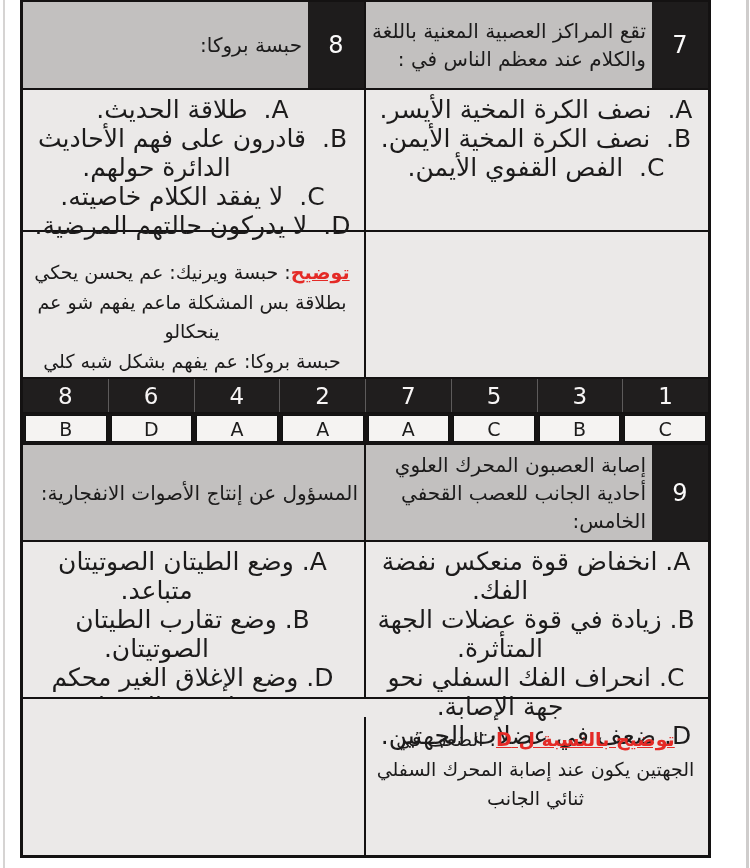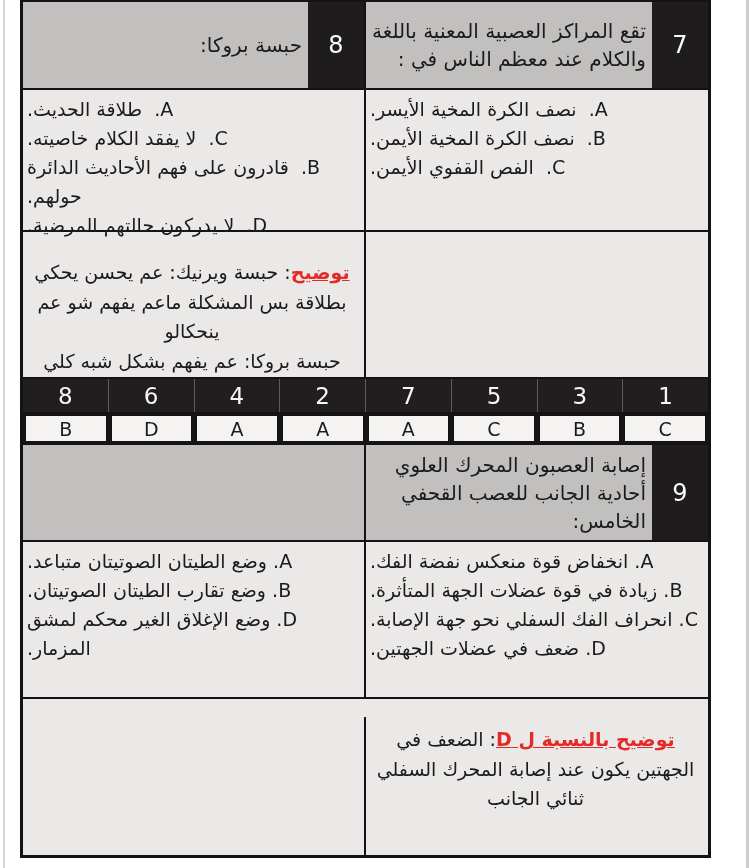--- a/index.html
+++ b/index.html
@@ -25,21 +25,21 @@
   .r-expl2 { flex:1; border-bottom:none; }
 
   .qcell { display:flex; background:#c2c0bf; }
   .qnum { width:56px; flex:0 0 56px; background:#1e1c1c; color:#fbfafa;
           display:flex; align-items:center; justify-content:center;
           font-size:24px; }
   .qtitle { flex:1; display:flex; flex-direction:column; justify-content:center;
             text-align:right; font-size:20px; line-height:28px; padding:2px 6px; }
 
   .opts { padding:5px 6px 0 4px; }
-  .opt { font-size:19px; line-height:29px; text-align:left;
+  .opt { font-size:25px; line-height:29px; text-align:center;
          padding-right:72px; text-indent:-72px; white-space:pre-wrap; }
 
   .expl { padding:8px 9px 0 6px; font-size:19px; line-height:29.5px; text-align:center;margin-top:18px; }
   .expl-label { color:#e42a26; font-weight:bold; text-decoration:underline; }
   .empty-cell { background:#ebe9e8; }
 
   .keyrow { display:flex; direction:ltr; }
   .keynums { height:35px; background:#201e1e; border-bottom:2px solid #141212; }
   .kn { flex:1; display:flex; align-items:center; justify-content:center;
         color:#f7f5f5; font-size:23px; }
@@ -69,22 +69,22 @@
     </div>
 
     <div class="row r-opt1">
       <div class="cell opts">
         <div class="opt">A.  نصف الكرة المخية الأيسر.</div>
         <div class="opt">B.  نصف الكرة المخية الأيمن.</div>
         <div class="opt">C.  الفص القفوي الأيمن.</div>
       </div>
       <div class="cell opts">
         <div class="opt">A.  طلاقة الحديث.</div>
+        <div class="opt">B.  قادرون على فهم الأحاديث الدائرة حولهم.</div>
         <div class="opt">C.  لا يفقد الكلام خاصيته.</div>
-        <div class="opt">B.  قادرون على فهم الأحاديث الدائرة حولهم.</div>
         <div class="opt">D.  لا يدركون حالتهم المرضية.</div>
       </div>
     </div>
 
     <div class="row r-expl1">
       <div class="cell empty-cell"></div>
       <div class="cell expl">
         <div><span class="expl-label">توضيح</span><span>: حبسة ويرنيك: عم يحسن يحكي بطلاقة بس المشكلة ماعم يفهم شو عم ينحكالو</span></div>
         <div>حبسة بروكا: عم يفهم بشكل شبه كلي شو عم ينحكالو بس ما بيحسن يعبر</div>
       </div>
@@ -111,20 +111,21 @@
       <div class="kl">B</div>
       <div class="kl">C</div>
     </div>
 
     <div class="row r-head2">
       <div class="cell qcell">
         <div class="qnum">9</div>
         <div class="qtitle">إصابة العصبون المحرك العلوي أحادية الجانب للعصب القحفي الخامس:</div>
       </div>
       <div class="cell qcell">
+        <div class="qtitle">المسؤول عن إنتاج الأصوات الانفجارية:</div>
       </div>
     </div>
 
     <div class="row r-opt2">
       <div class="cell opts">
         <div class="opt">A. انخفاض قوة منعكس نفضة الفك.</div>
         <div class="opt">B. زيادة في قوة عضلات الجهة المتأثرة.</div>
         <div class="opt">C. انحراف الفك السفلي نحو جهة الإصابة.</div>
         <div class="opt">D. ضعف في عضلات الجهتين.</div>
       </div>

